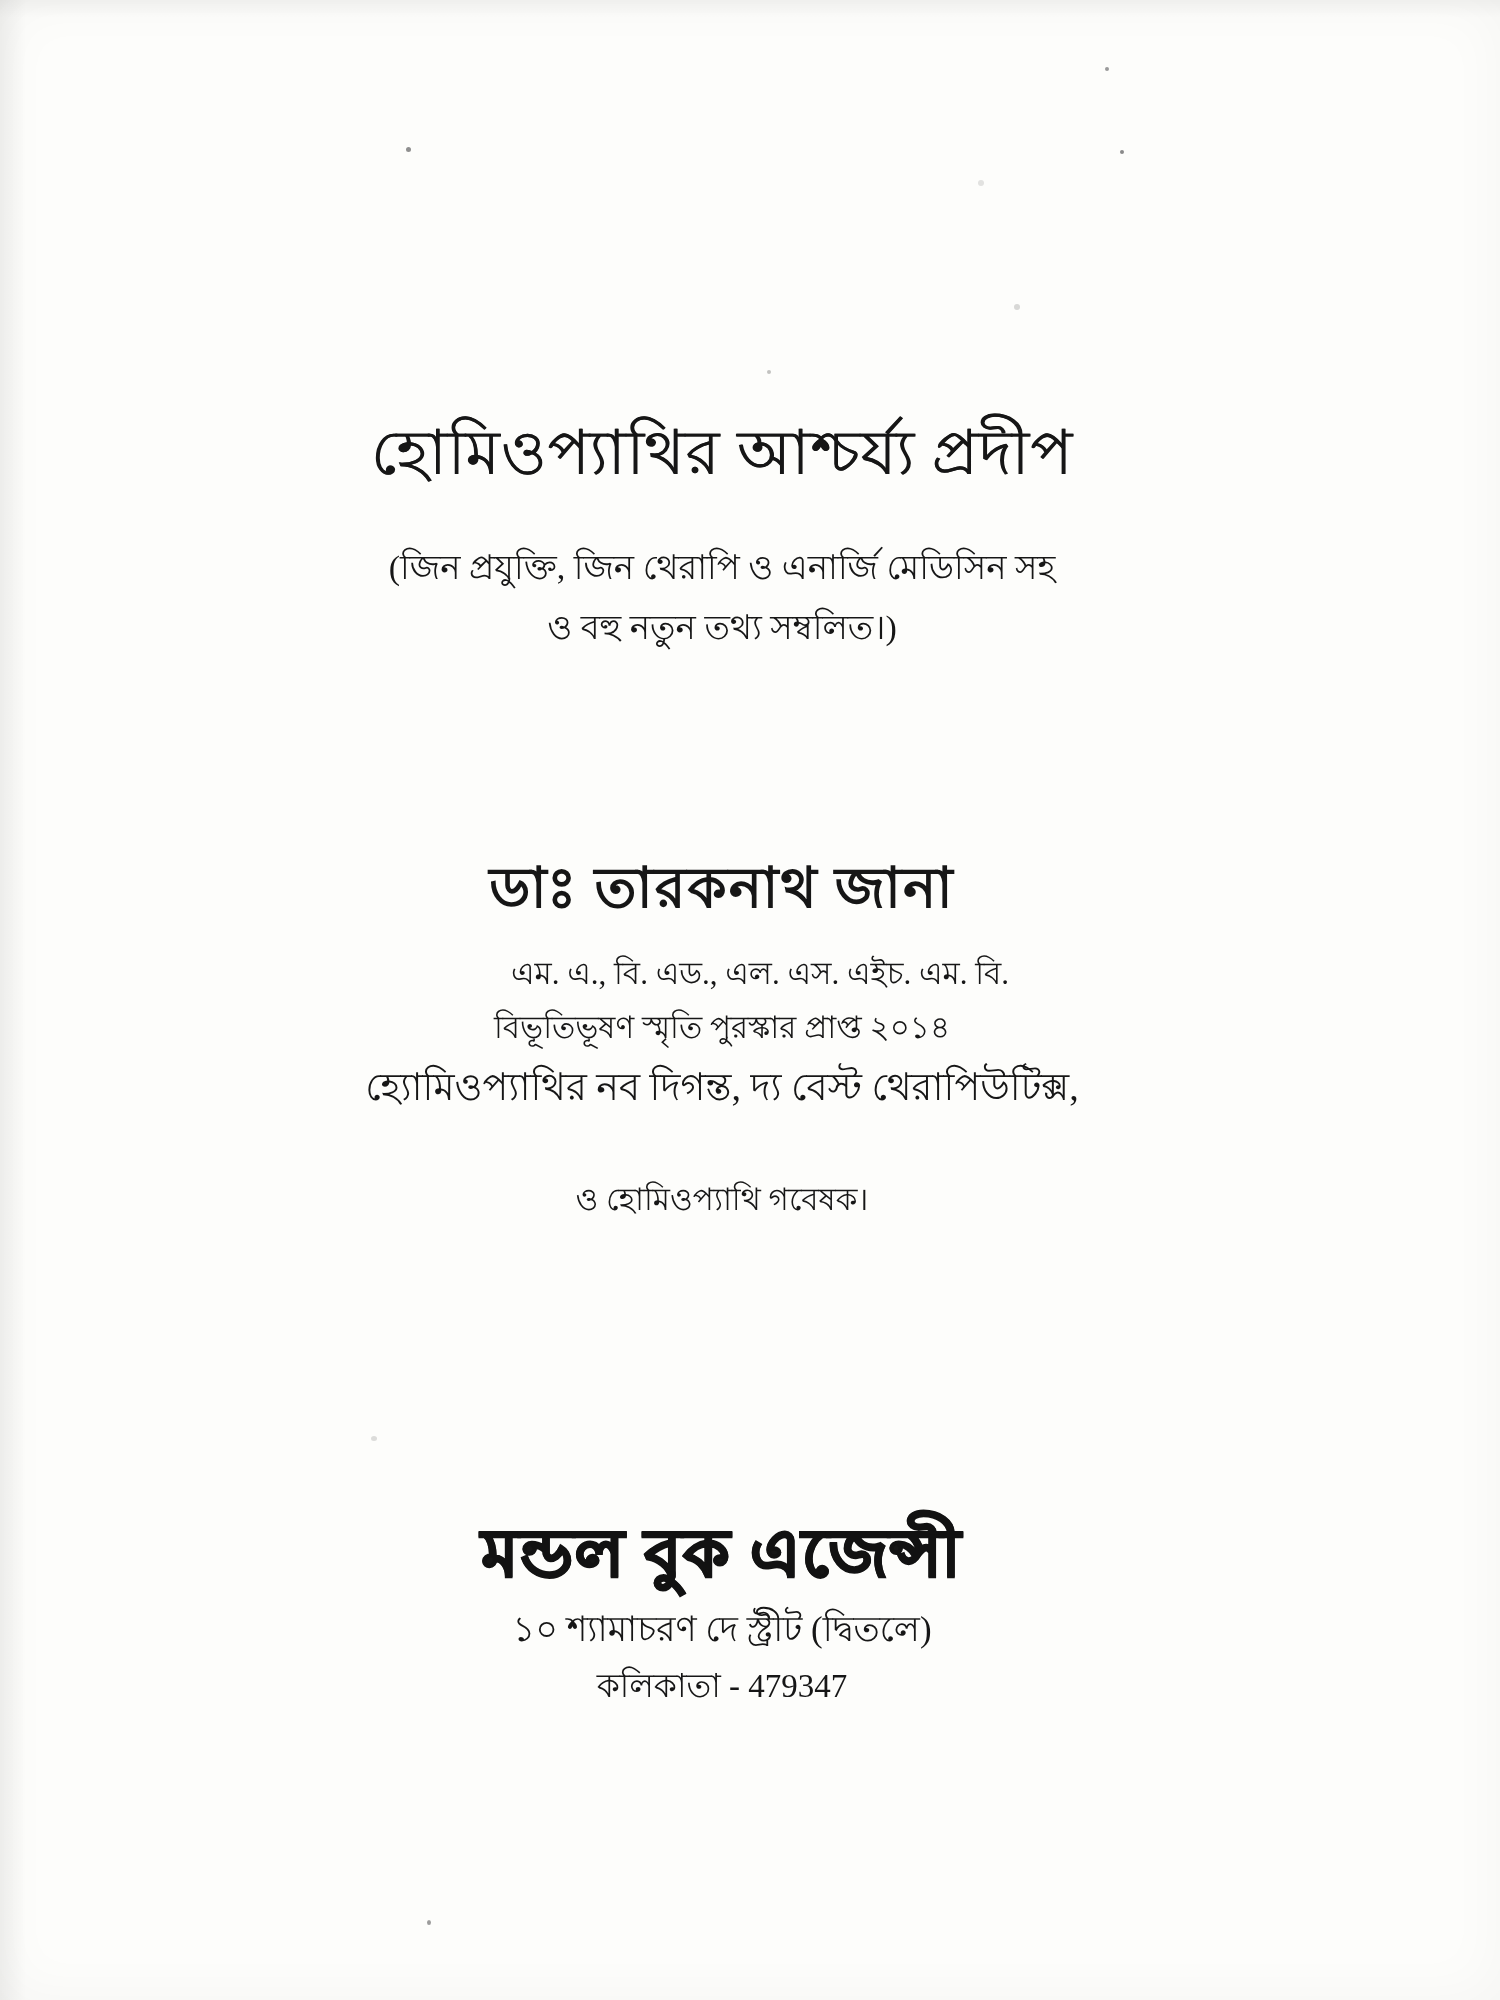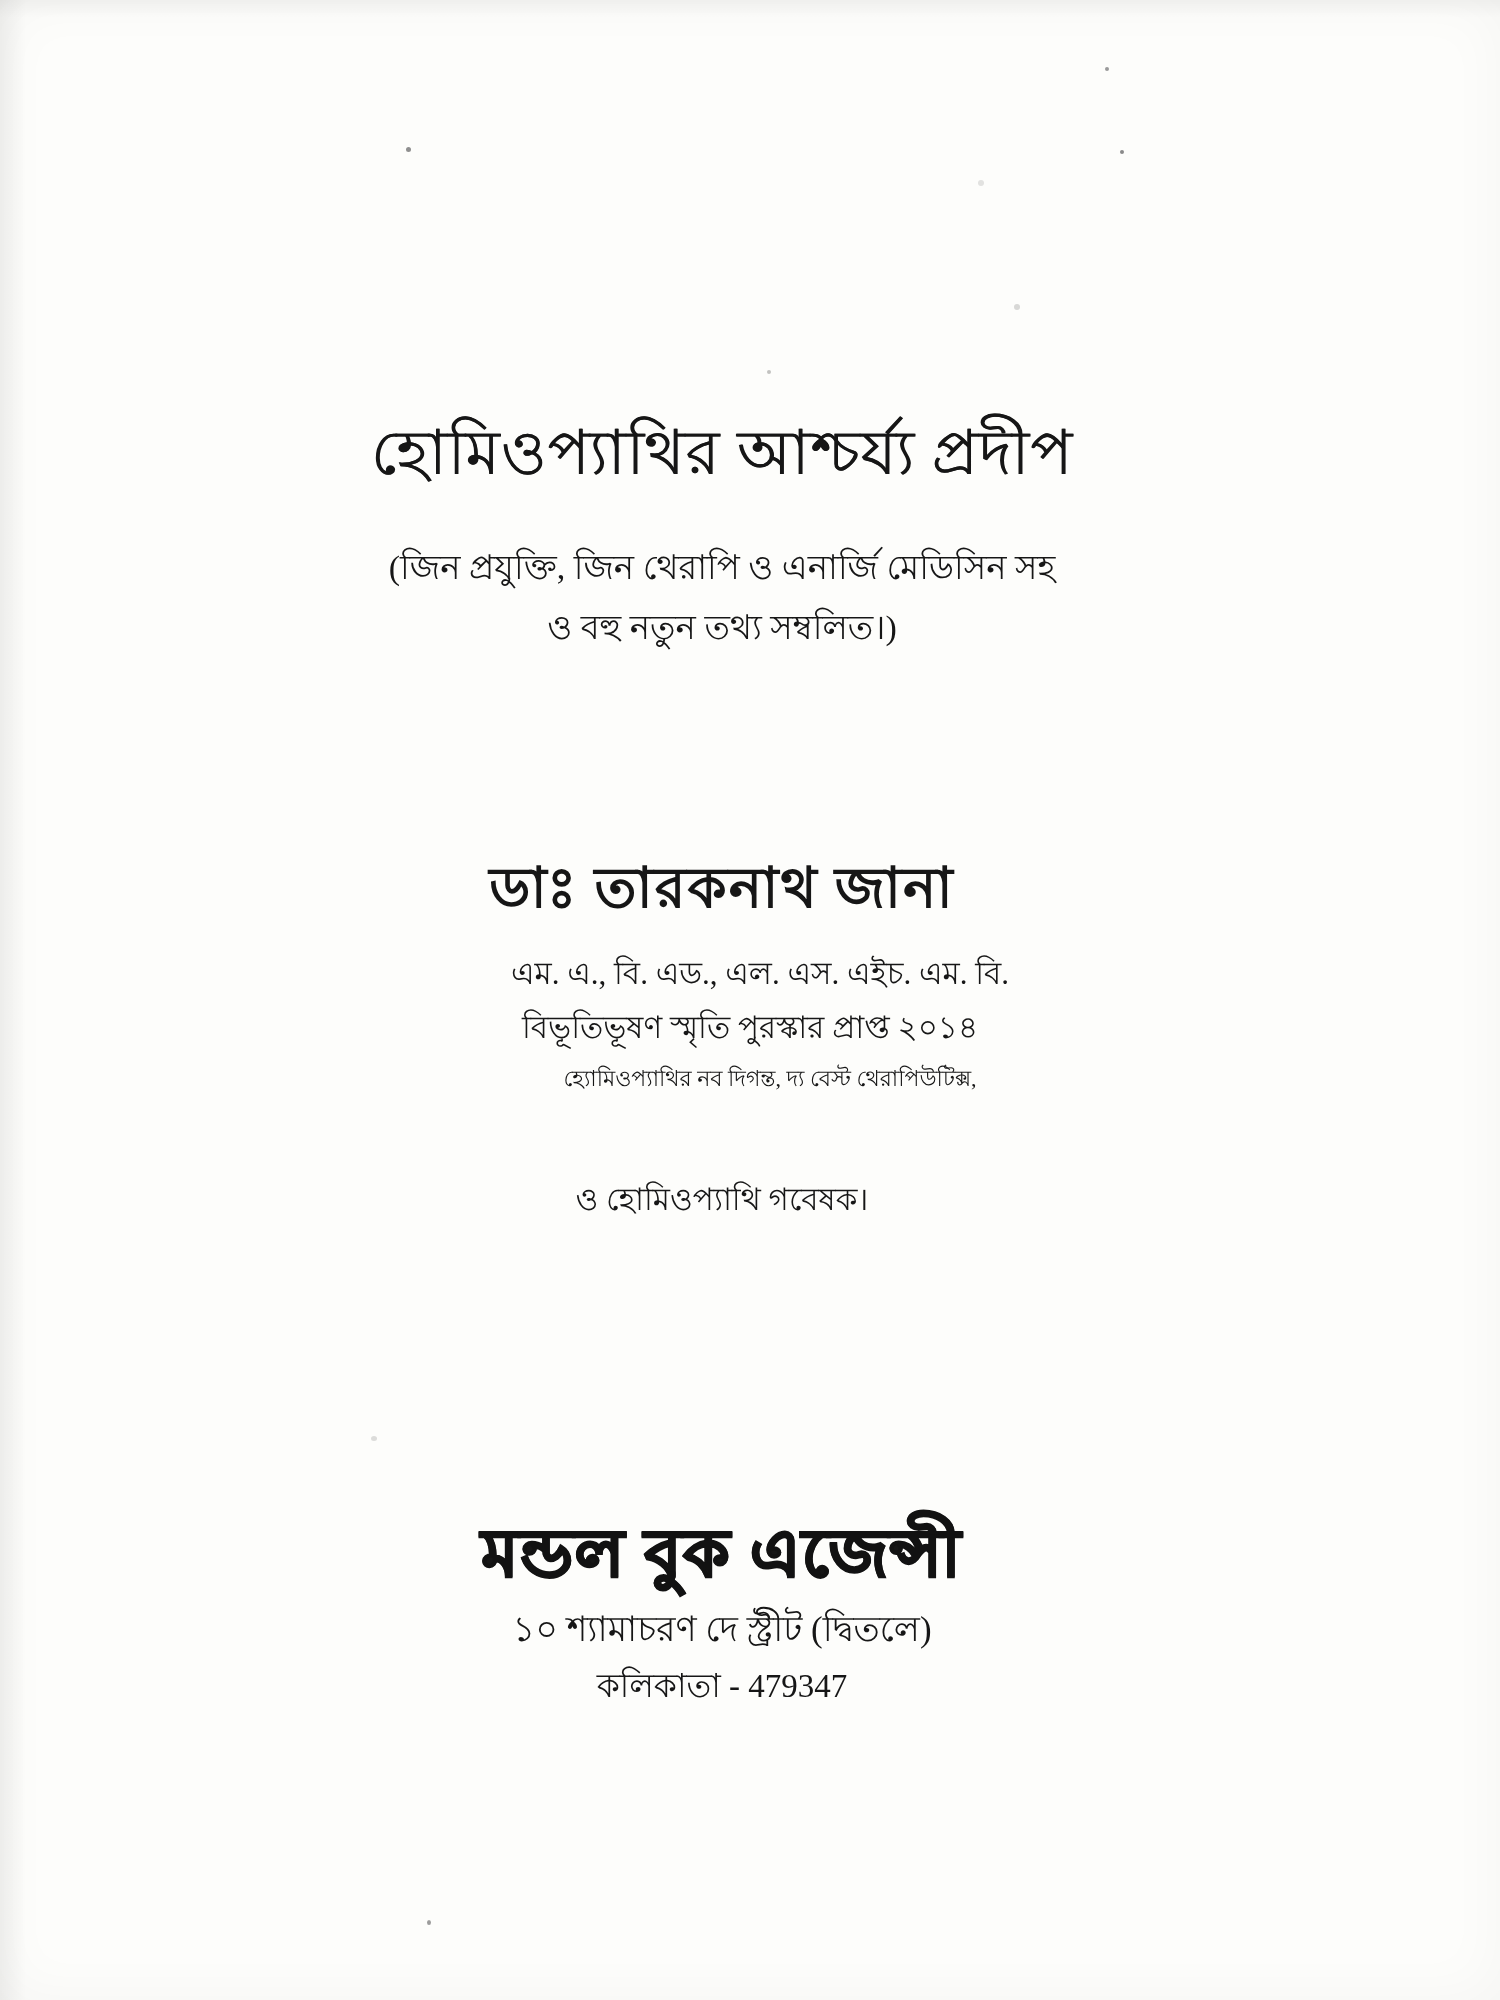--- a/index.html
+++ b/index.html
@@ -45,22 +45,22 @@
   }
   .subtitle-1 { top: 548px; font-size: 34px; }
   .subtitle-2 { top: 608px; font-size: 34px; }
   .author-name {
     top: 856px;
     font-size: 56px;
     font-weight: bold;
     letter-spacing: 2px;
   }
   .author-degrees { top: 956px;  font-size: 31px; padding-left: 38px; }
-  .author-award   { top: 1010px; font-size: 31px; padding-left: 28px; }
-  .works-1        { top: 1066px; font-size: 22px; margin-left: 48px; }
+  .author-award   { top: 1010px; font-size: 31px; }
+  .works-1        { top: 1066px; font-size: 38px; }
   .works-2        { top: 1124px; font-size: 31px; }
   .works-3        { top: 1182px; font-size: 31px; text-align: center; }
   .publisher-name {
     top: 1516px;
     font-size: 66px;
     font-weight: bold;
     letter-spacing: 2px;
     -webkit-text-stroke: 2.2px #121212;
     text-shadow: 1px 0 #121212, -1px 0 #121212;
   }

